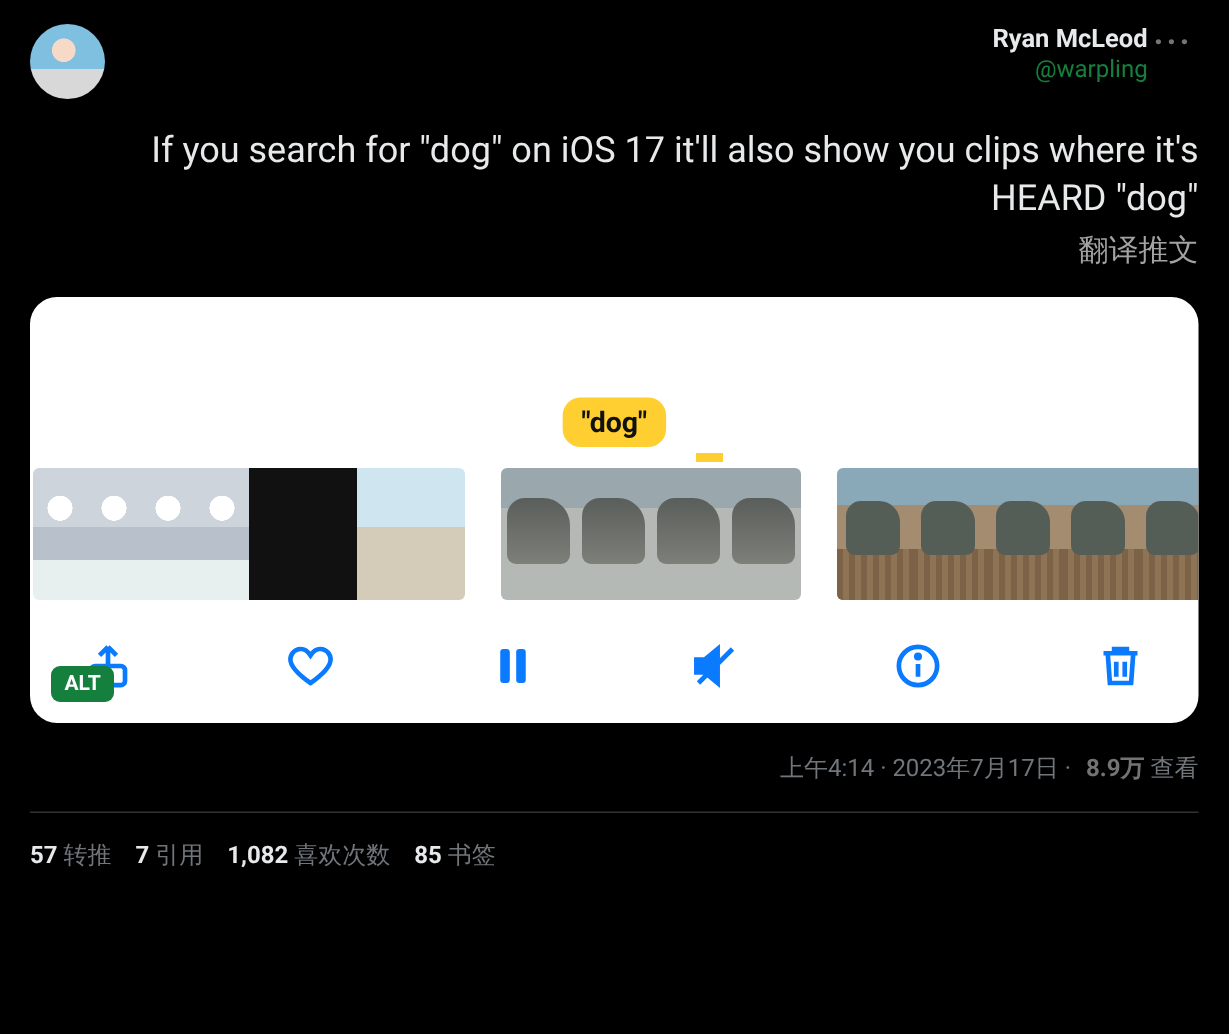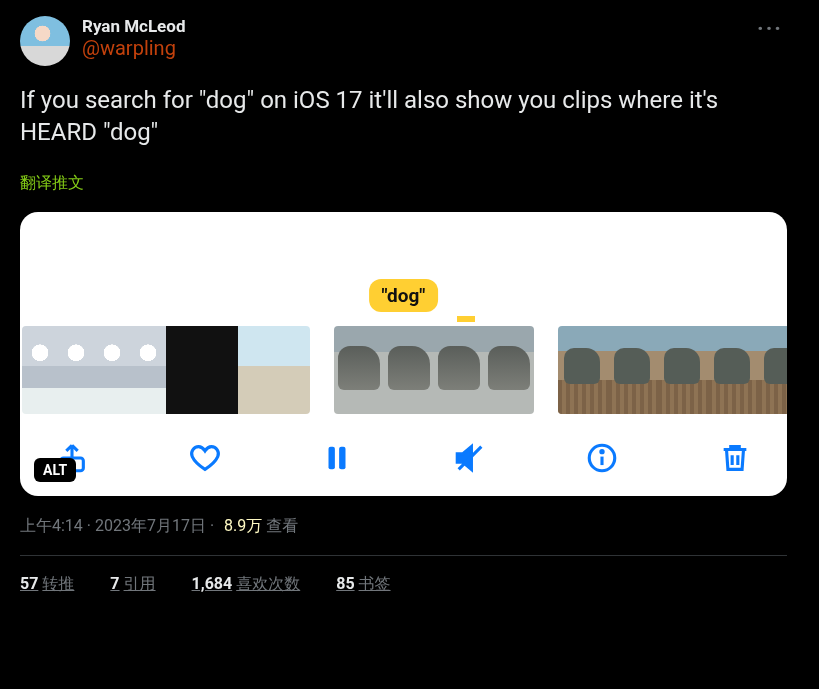--- a/index.html
+++ b/index.html
@@ -5,48 +5,49 @@
   * { box-sizing: border-box; }
   html, body {
     margin: 0; padding: 0;
     width: 819px; height: 689px;
     background: #000;
     font-family: -apple-system, "Segoe UI", Roboto, Helvetica, Arial, sans-serif;
     color: #e7e9ea;
     overflow: hidden;
   }
   .tweet {
-    padding: 16px 32px 0 20px;
+    padding: 16px 20px 0 20px;
+    text-align: right;
   }
   .header { display: flex; align-items: flex-start; }
   .avatar {
     width: 50px; height: 50px; border-radius: 50%;
     background: radial-gradient(circle at 45% 35%, #f6d9c7 0 18%, transparent 19%),
                 linear-gradient(180deg, #7fbfe0 60%, #d8d8d8 60%);
     flex-shrink: 0;
     overflow: hidden;
   }
   .who { margin-left: 12px; flex: 1; }
   .display-name { font-weight: 700; font-size: 17px; color: #e7e9ea; }
-  .handle { color: #c2410c; font-size: 20px; }
+  .handle { color: #15803d; font-size: 16px; }
   .more {
     color: #71767b; font-size: 22px; font-weight: 700; letter-spacing: 2px;
     padding: 0 4px; cursor: pointer; user-select: none;
   }
   .body-text {
     margin-top: 18px;
     font-size: 24px;
     line-height: 1.35;
     color: #e7e9ea;
     word-wrap: break-word;
   }
   .translate {
-    margin-top: 24px;
-    color: #84cc16;
-    font-size: 16px;
+    margin-top: 4px;
+    color: #a3a3a3;
+    font-size: 20px;
     cursor: pointer;
   }
   .media-card {
     margin-top: 18px;
     background: #fff;
     border-radius: 18px;
     position: relative;
     overflow: hidden;
     width: 100%;
     padding-bottom: 16px;
@@ -125,40 +126,39 @@
   .toolbar {
     display:flex; justify-content: space-between; align-items: center;
     padding: 22px 30px 0 30px;
   }
   .tb-btn { width: 44px; height: 44px; display:flex; align-items:center; justify-content:center; cursor:pointer; }
   .tb-btn svg { width: 34px; height: 34px; stroke: #0a7aff; fill: none; stroke-width: 2.2; }
   .tb-btn.fill svg { fill: #0a7aff; stroke: none; }
 
   .alt-badge {
     position:absolute; left: 14px; bottom: 14px;
-    background: #000000; color:#fff; font-weight:700;
+    background: #15803d; color:#fff; font-weight:700;
     font-size: 14px; padding: 4px 9px; border-radius: 6px;
   }
 
   .meta {
     margin-top: 20px;
     color: #71767b;
     font-size: 16px;
   }
-  .meta strong { color: #fef9c3; font-weight: 400; margin: 0 4px 0 6px; }
+  .meta strong { color: #737373; font-weight: 700; margin: 0 4px 0 6px; }
   .divider {
     border: none; border-top: 1px solid #2f3336;
     margin: 18px 0 0 0;
   }
   .stats {
-    display:flex; gap: 36px;
+    display:flex; gap: 16px;
     padding: 18px 0 4px 0;
     font-size: 16px;
     color: #71767b;
-    text-decoration: underline;
   }
   .stat strong { color:#e7e9ea; font-weight:700; margin-right: 4px; }
 </style>
 </head>
 <body>
 
 <div class="tweet">
   <div class="header">
     <div class="avatar"></div>
     <div class="who">
@@ -243,16 +243,16 @@
 
   <div class="meta">
     <span>上午4:14</span><span> · </span><span>2023年7月17日</span><span> · </span><strong>8.9万</strong><span>查看</span>
   </div>
 
   <hr class="divider">
 
   <div class="stats">
     <div class="stat"><strong>57</strong><span>转推</span></div>
     <div class="stat"><strong>7</strong><span>引用</span></div>
-    <div class="stat"><strong>1,684</strong><span>喜欢次数</span></div>
+    <div class="stat"><strong>1,082</strong><span>喜欢次数</span></div>
     <div class="stat"><strong>85</strong><span>书签</span></div>
   </div>
 </div>
 
 </body></html>

